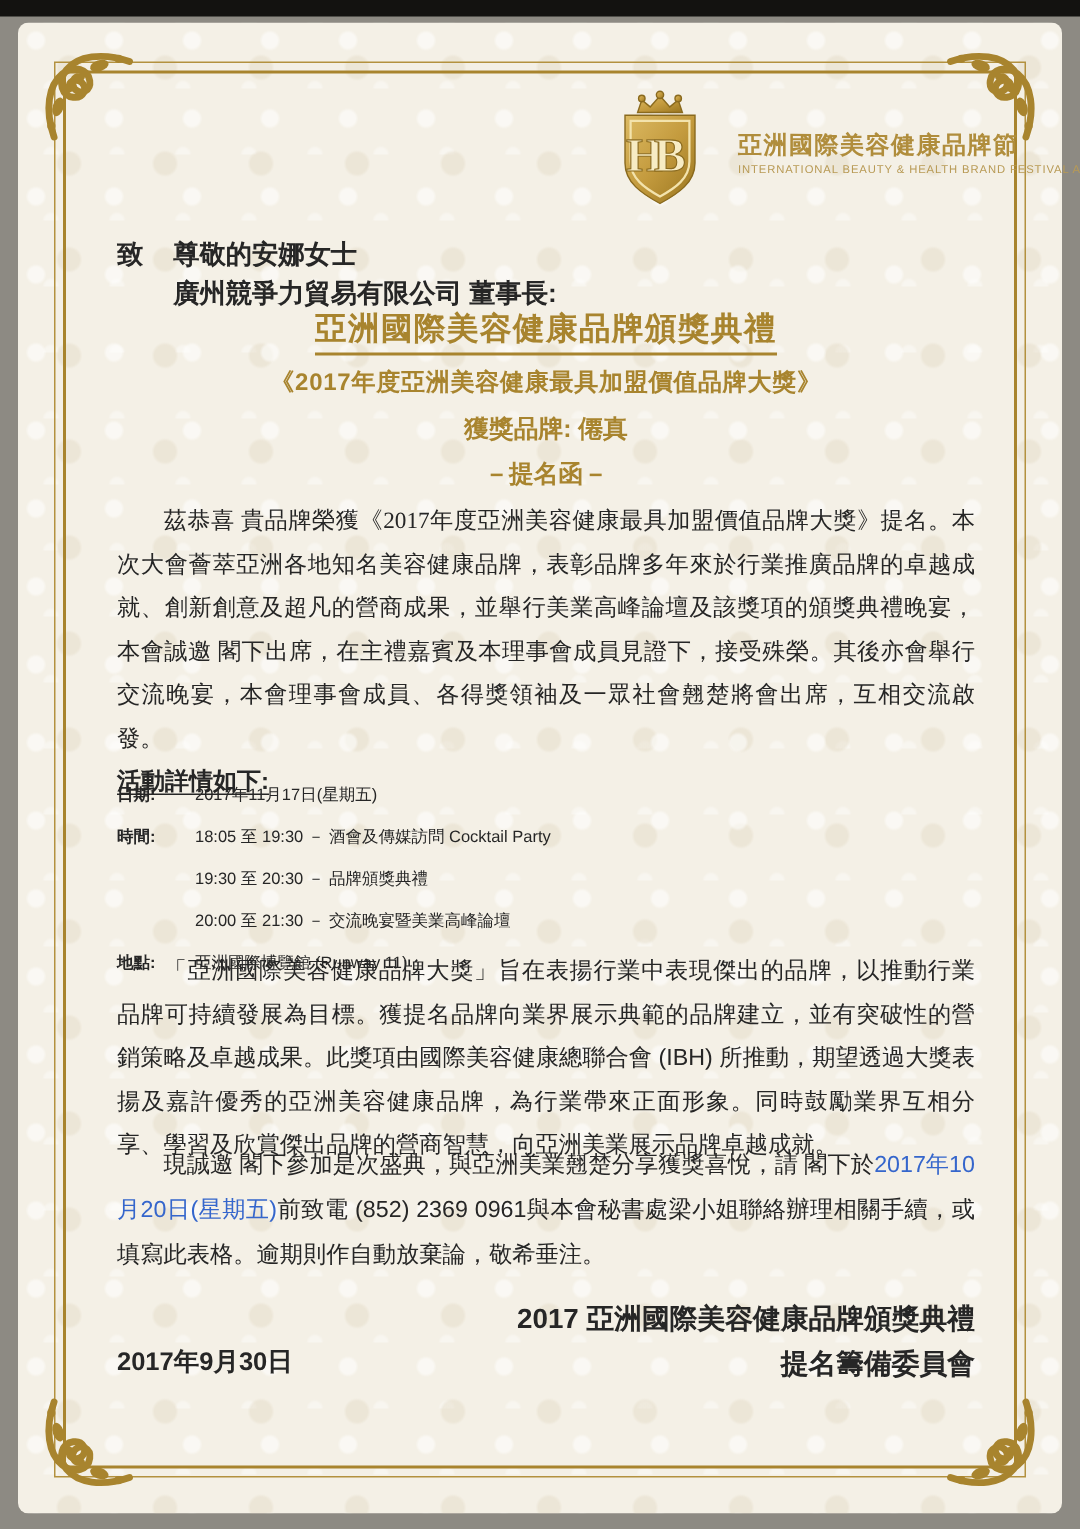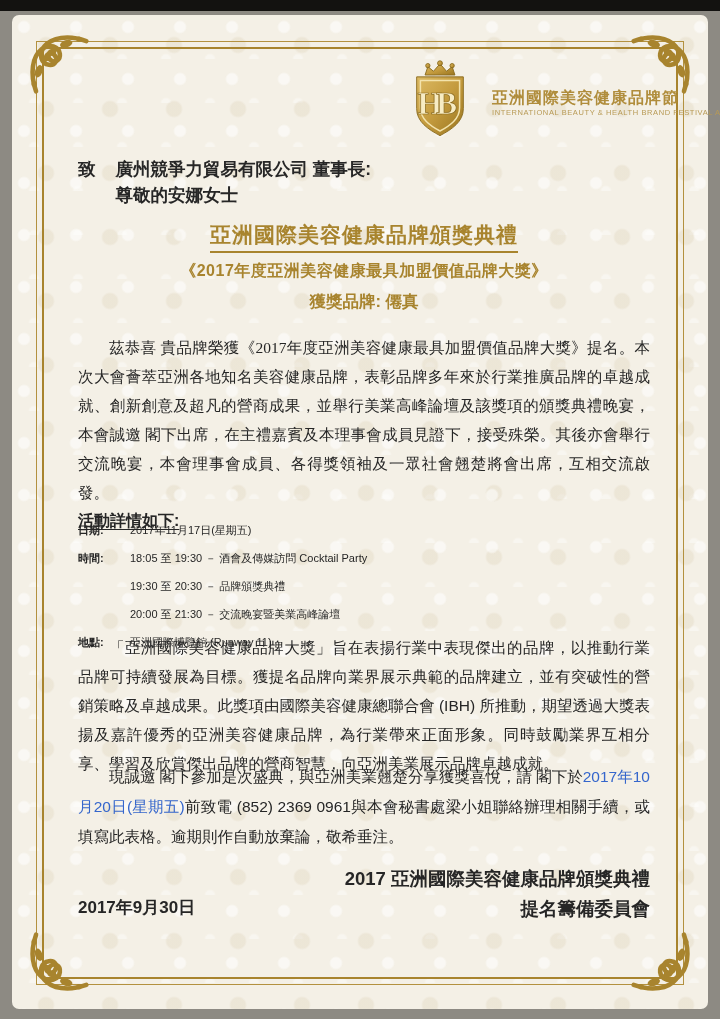--- a/index.html
+++ b/index.html
@@ -34,21 +34,21 @@
   .flourish.br{right:14px;bottom:14px;transform:scale(-1,-1);}
   
   .crest{position:absolute;left:386px;top:45px;display:flex;align-items:center;gap:10px;}
   .crest-shield{width:84px;height:86px;flex:0 0 auto;}
   .crest-text{display:flex;flex-direction:column;line-height:1.25;}
   .crest-cn{color:#b08d3c;font-weight:bold;font-size:16px;letter-spacing:1px;white-space:nowrap;}
   .crest-en{color:#b89a55;font-size:7.5px;letter-spacing:0.6px;white-space:nowrap;font-variant:small-caps;}
   
   .blk{position:absolute;left:66px;right:58px;color:#262626;}
   .recipient{top:141px;display:flex;gap:20px;font-size:17.5px;font-weight:bold;line-height:26px;}
-  .titles{top:206px;text-align:center;}
+  .titles{top:190px;text-align:center;}
   .title-main{display:inline-block;color:#a8842e;font-weight:bold;font-size:21px;letter-spacing:1px;
     border-bottom:2px solid #a8842e;padding-bottom:2px;margin-bottom:8px;}
   .title-award{color:#a8842e;font-weight:bold;font-size:16px;letter-spacing:0.5px;margin-bottom:9px;}
   .title-brand{color:#a8842e;font-weight:bold;font-size:16.5px;margin-bottom:8px;}
   .title-letter{color:#a8842e;font-weight:bold;font-size:16.5px;}
   .para{font-size:15.5px;line-height:29px;text-align:justify;}
   .p1{top:318px;font-family:Liberation Serif, serif;}
   .details-heading{top:472px;font-size:16px;font-weight:bold;text-decoration:underline;text-underline-offset:3px;margin-top:24px;}
   .details{top:501px;font-size:11px;}
   .detail-row{display:flex;line-height:28px;}
@@ -142,29 +142,30 @@
     </svg>
     <div class="crest-text">
       <div class="crest-cn">亞洲國際美容健康品牌節</div>
       <div class="crest-en">INTERNATIONAL BEAUTY &amp; HEALTH BRAND FESTIVAL ASIA</div>
     </div>
   </div>
 
   <div class="blk recipient">
     <span>致</span>
     <span>
+      <div>尊敬的安娜女士</div>
       <div>廣州競爭力貿易有限公司 董事長:</div>
-      <div>尊敬的安娜女士</div>
     </span>
   </div>
 
   <div class="blk titles">
     <div><span class="title-main">亞洲國際美容健康品牌頒獎典禮</span></div>
     <div class="title-award">《2017年度亞洲美容健康最具加盟價值品牌大獎》</div>
     <div class="title-brand">獲獎品牌: 僊真</div>
+    <div class="title-letter">－提名函－</div>
   </div>
 
   <div class="blk para p1" style="text-indent:2em">茲恭喜 貴品牌榮獲《2017年度亞洲美容健康最具加盟價值品牌大獎》提名。本次大會薈萃亞洲各地知名美容健康品牌，表彰品牌多年來於行業推廣品牌的卓越成就、創新創意及超凡的營商成果，並舉行美業高峰論壇及該獎項的頒獎典禮晚宴，本會誠邀 閣下出席，在主禮嘉賓及本理事會成員見證下，接受殊榮。其後亦會舉行交流晚宴，本會理事會成員、各得獎領袖及一眾社會翹楚將會出席，互相交流啟發。</div>
 
   <div class="blk details-heading">活動詳情如下:</div>
   <div class="blk details">
     <div class="detail-row">
       <span class="detail-label">日期:</span>
       <span class="detail-value">2017年11月17日(星期五)</span>
     </div>

